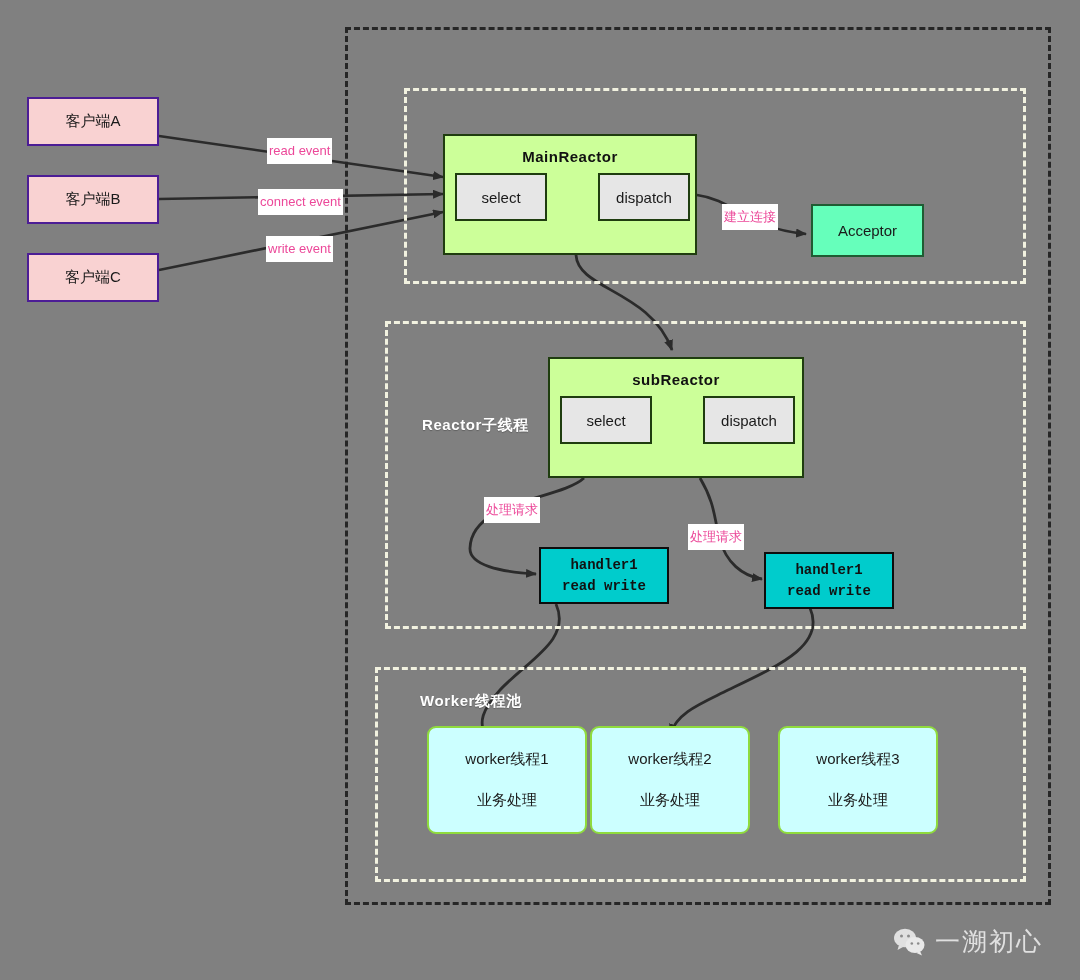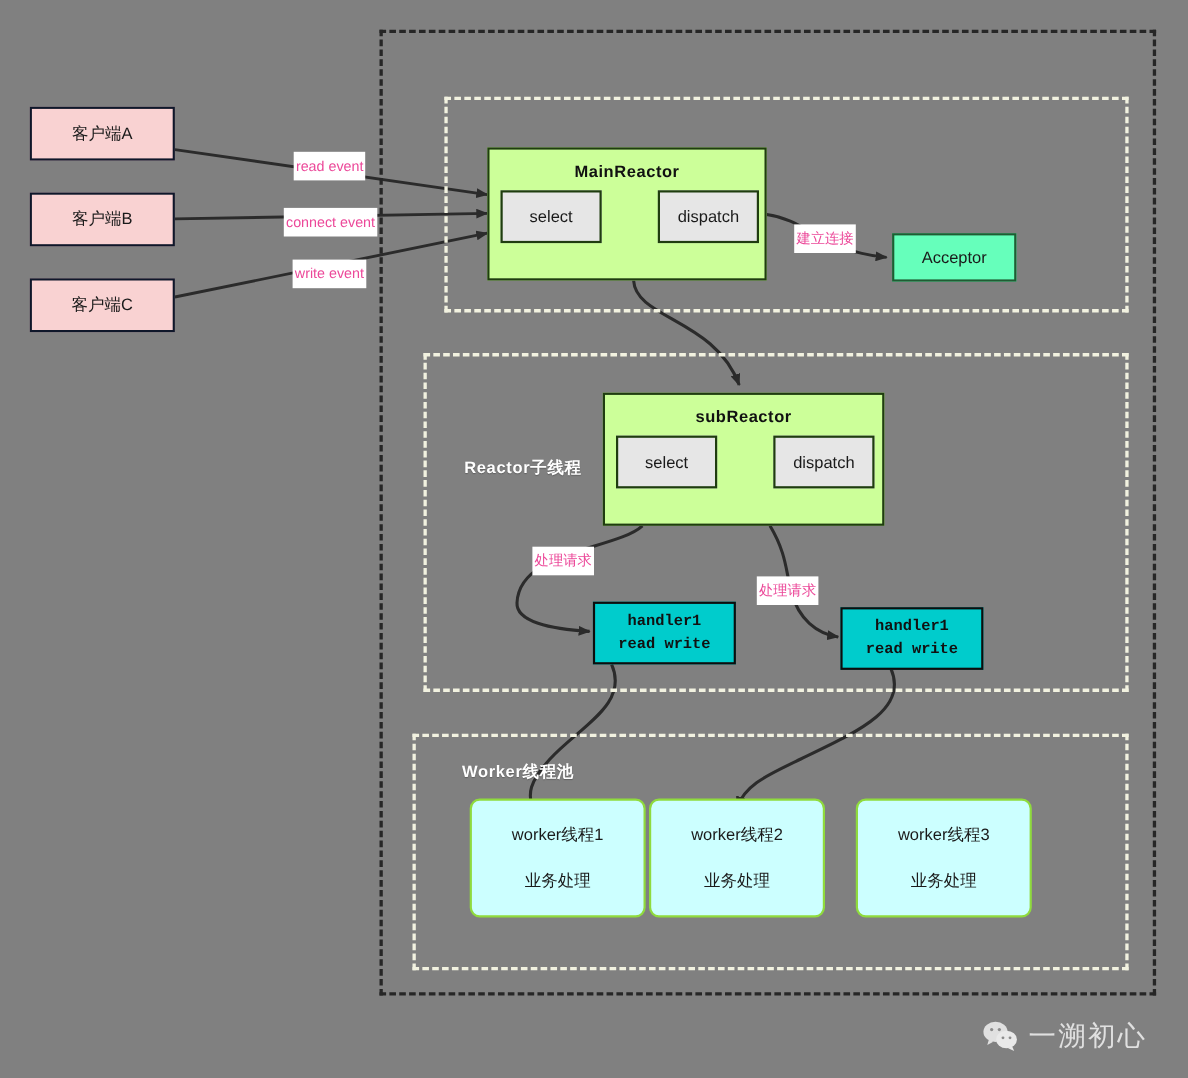--- a/index.html
+++ b/index.html
@@ -42,21 +42,21 @@
     display: flex;
     flex-direction: column;
     align-items: center;
     justify-content: center;
     text-align: center;
     color: #1a1a1a;
   }
 
   .client-box {
     background: #f9d2d2;
-    border: 2px solid #0f172a;
+    border: 2px solid #4c1d95;
     font-size: 15px;
   }
 
   .reactor-box {
     background: #ccff99;
     border: 2px solid #1f3d0f;
   }
   .reactor-title {
     position: absolute;
     left: 0;
@@ -214,21 +214,21 @@
     </div>
     <div class="inner-gray-box" style="left:153px; top:37px; width:92px; height:48px;">
       <span>dispatch</span>
     </div>
   </div>
 
   <div class="edge-label" style="left:722px; top:204px;">
     <span>建立连接</span>
   </div>
 
-  <div class="node acceptor-box" style="left:811px; top:212px; width:113px; height:44px;">
+  <div class="node acceptor-box" style="left:811px; top:204px; width:113px; height:53px;">
     <span>Acceptor</span>
   </div>
 
   <div class="zone-caption" style="left:422px; top:396px;margin-top:20px;">Reactor子线程</div>
 
   <div class="node reactor-box" style="left:548px; top:357px; width:256px; height:121px;">
     <div class="reactor-title" style="top:12px;">subReactor</div>
     <div class="inner-gray-box" style="left:10px; top:37px; width:92px; height:48px;">
       <span>select</span>
     </div>

